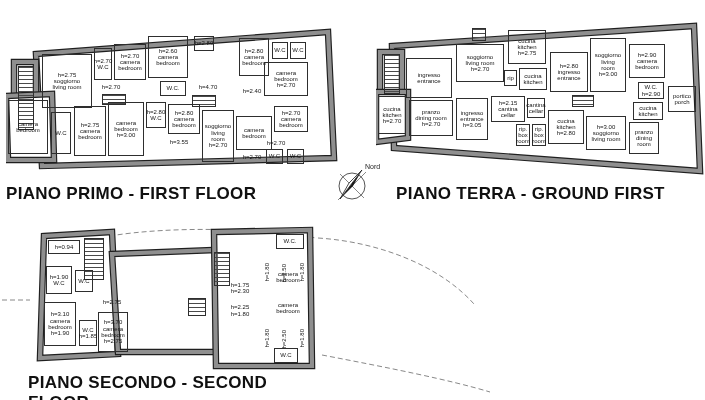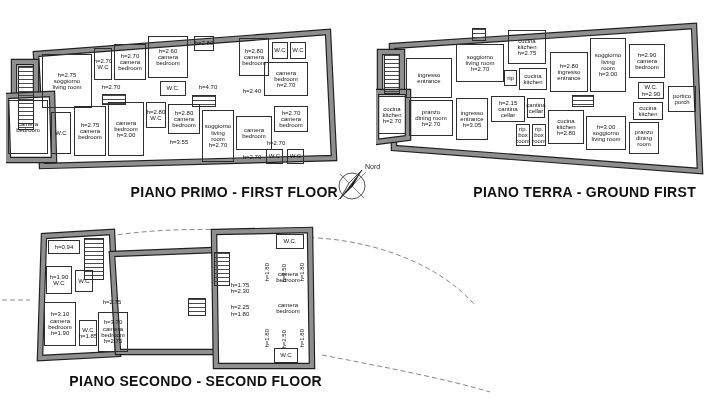--- a/index.html
+++ b/index.html
@@ -11,22 +11,22 @@
   .rooms{position:absolute;left:0;top:0;right:0;bottom:0;}
   .room{position:absolute;border:1px solid #2e2e2e;display:flex;flex-direction:column;
         align-items:center;justify-content:center;text-align:center;
         font-size:6px;line-height:6.3px;color:#141414;box-sizing:border-box;}
   .room div{white-space:nowrap;}
   .room.nb{border:none;}
   .room.v{align-items:center;justify-content:center;}
   .room.v div{writing-mode:vertical-rl;transform:rotate(180deg);}
   .room.stairs{background:repeating-linear-gradient(180deg,#4a4a4a 0,#4a4a4a 1px,transparent 1px,transparent 4px);
         border:1px solid #2e2e2e;}
-  .plan-title{position:absolute;font-weight:bold;font-size:14px;letter-spacing:.3px;
-        text-align:right;color:#101010;}
+  .plan-title{position:absolute;font-weight:bold;font-size:17px;letter-spacing:.3px;
+        text-align:left;color:#101010;}
   .compass{position:absolute;left:332px;top:162px;width:58px;height:46px;}
   .compass svg{position:absolute;left:0;top:0;}
   .compass .nord{position:absolute;left:33px;top:1px;font-size:7px;color:#222;}
 </style>
 </head>
 <body>
 
 <div class="canvas">
 
   <svg class="decor" viewBox="0 0 705 400">

